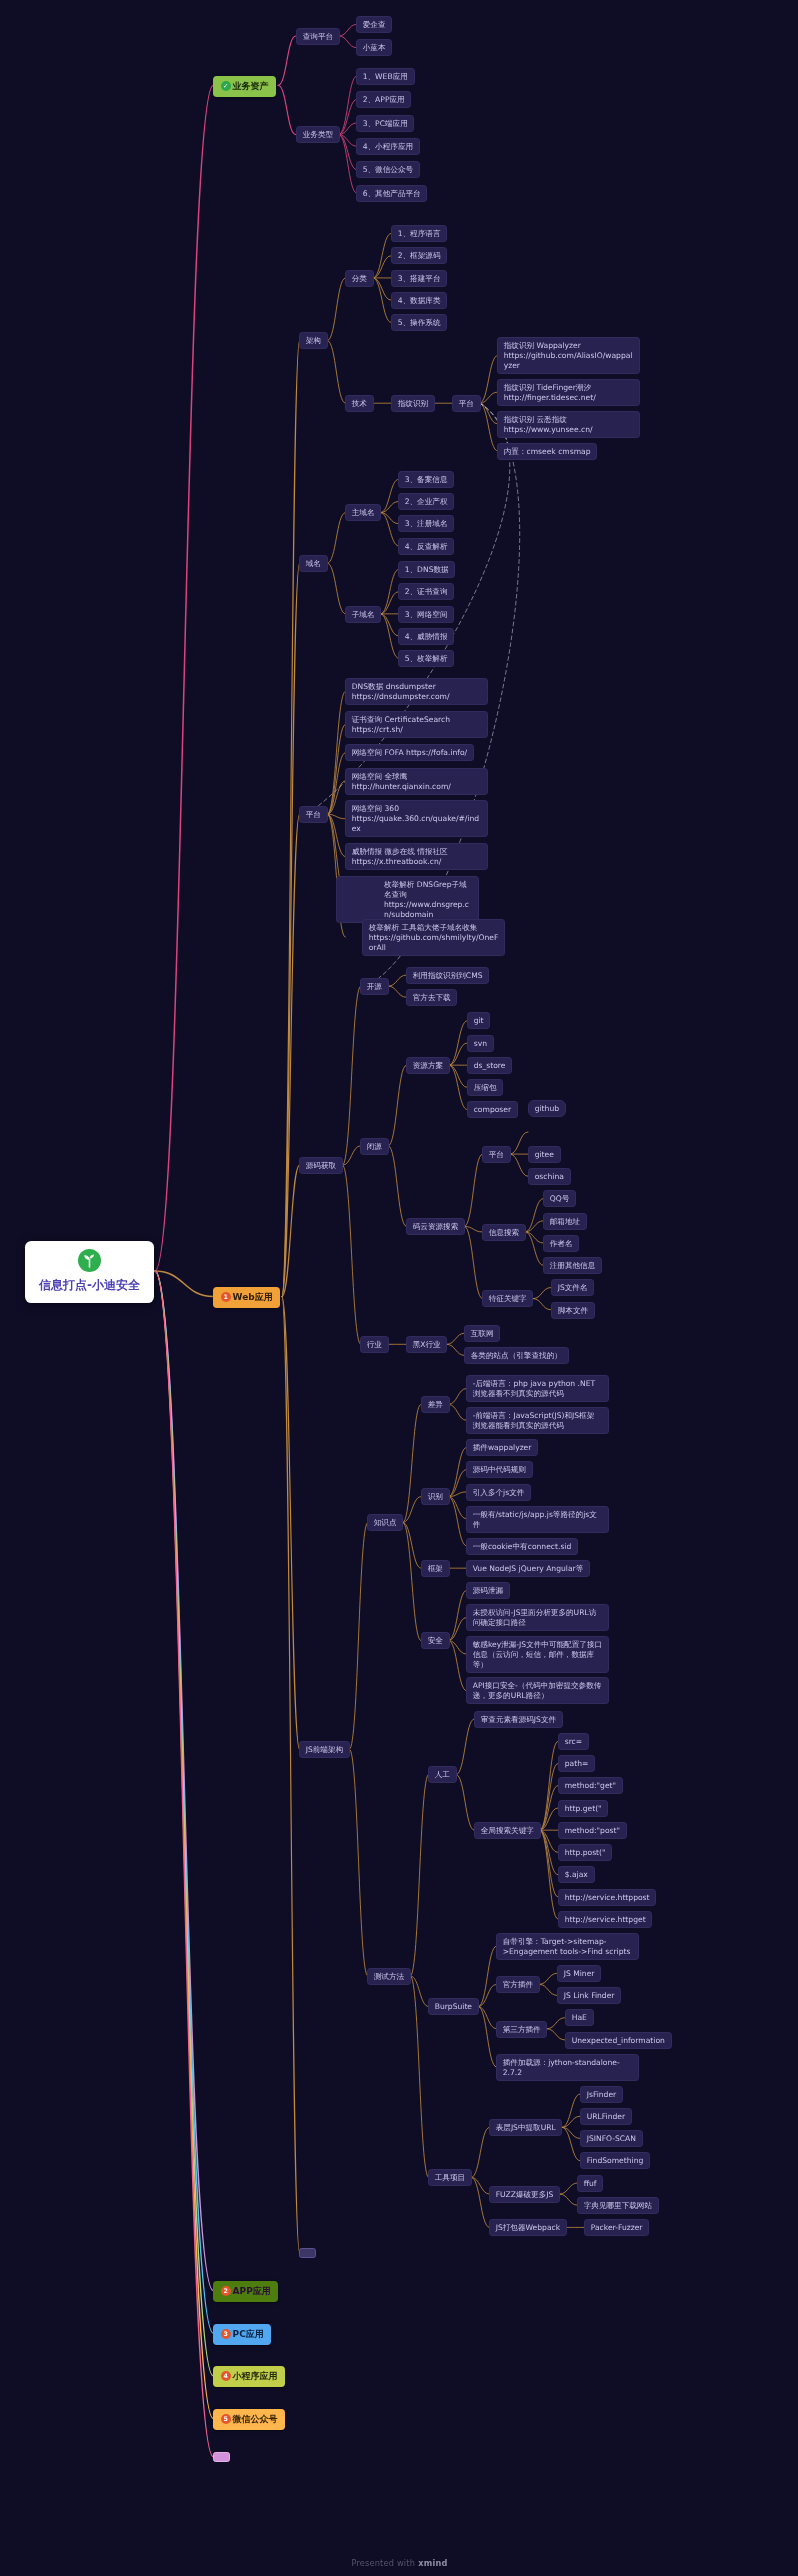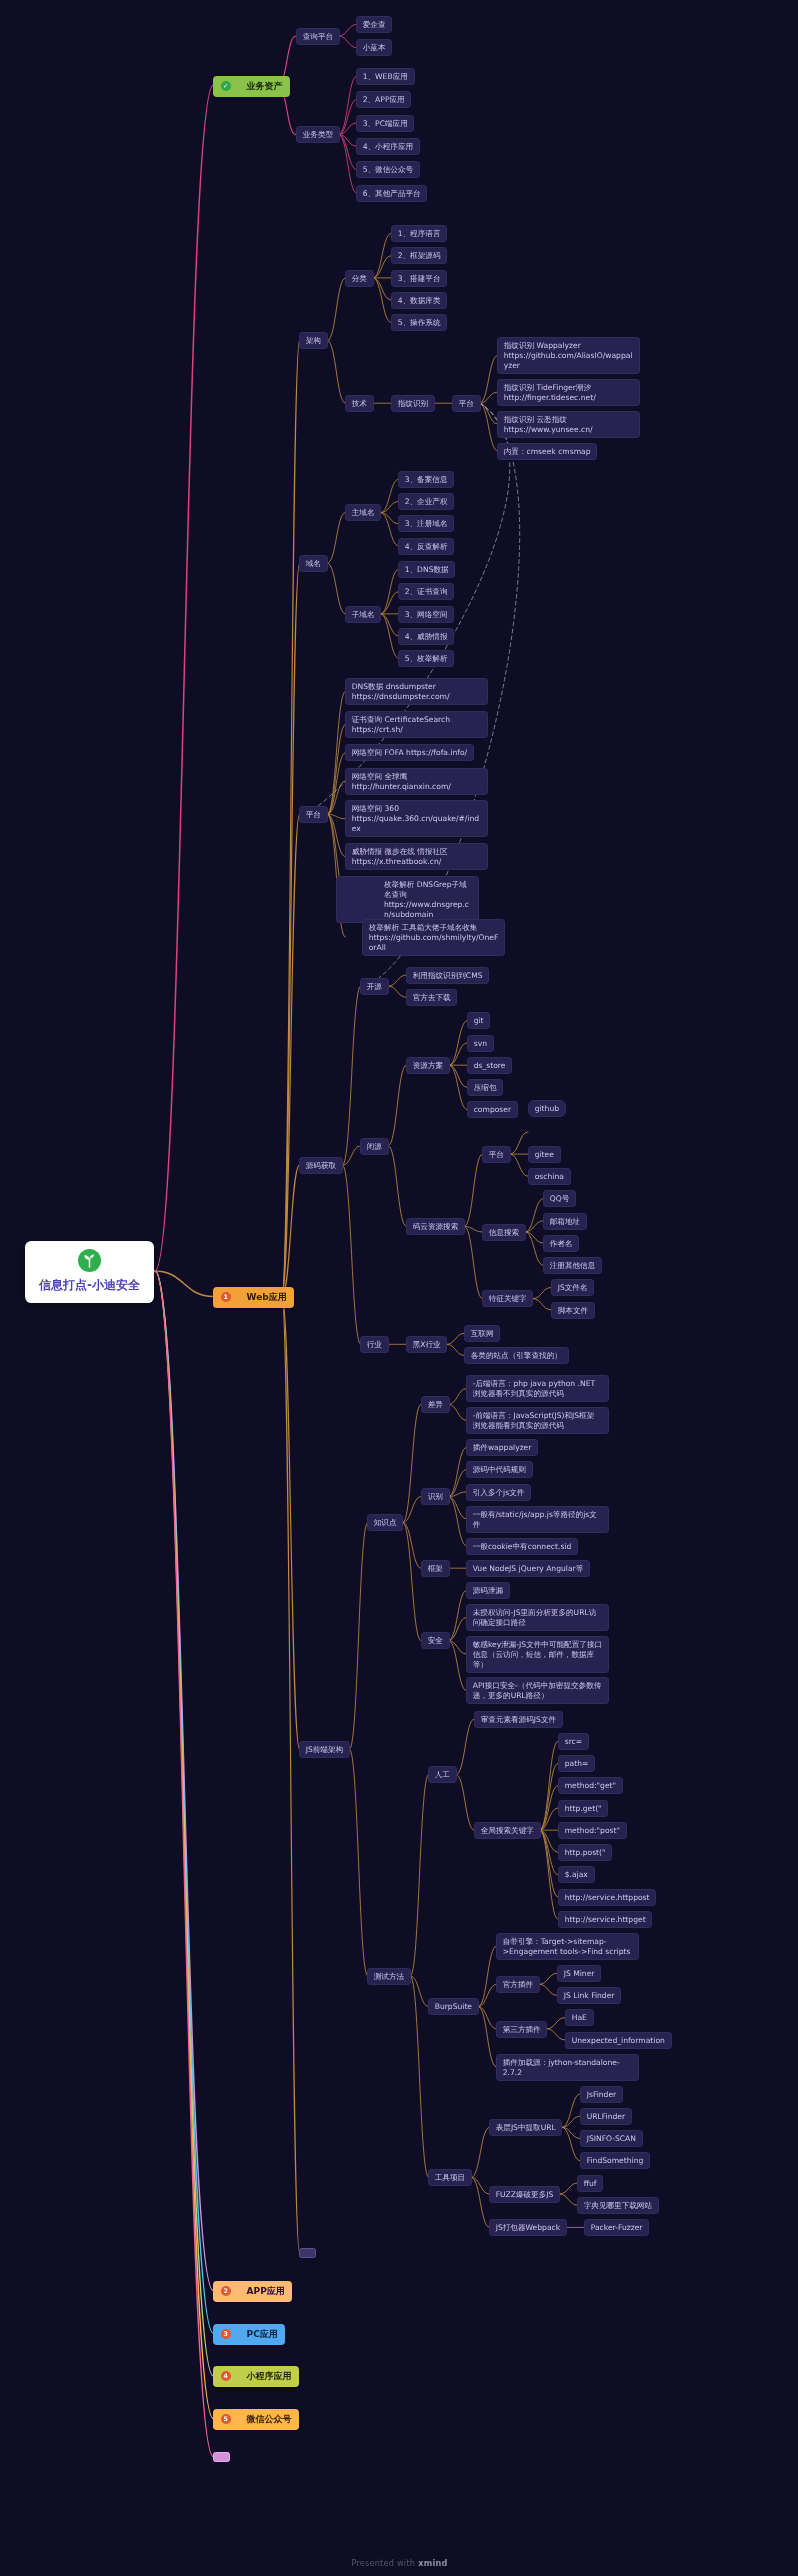--- a/index.html
+++ b/index.html
@@ -5,25 +5,25 @@
   *{box-sizing:border-box;margin:0;padding:0}
   html,body{width:799px;height:2576px;background:#0f0d26;overflow:hidden}
   body{position:relative;font-family:"DejaVu Sans","Liberation Sans",sans-serif}
   #mindmap{position:absolute;inset:0}
   #edges{position:absolute;left:0;top:0}
   .node{position:absolute;visibility:hidden;cursor:default}
   #mindmap.ready .node{visibility:visible}
   .plain{background:#272250;color:#cfc9ee;font-size:7.6px;line-height:10px;padding:2.5px 5.7px;
          border-radius:3.2px;width:max-content;max-width:143px;overflow-wrap:anywhere;word-break:break-word;
          border:0.6px solid #322c5e}
-  .branch{display:flex;align-items:center;gap:16px;width:max-content;font-size:9px;font-weight:bold;
+  .branch{display:flex;align-items:center;gap:2px;width:max-content;font-size:9px;font-weight:bold;
           padding:3.8px 7.6px;border-radius:3.8px;box-shadow:0 0.6px 2.5px rgba(0,0,0,.45)}
   .green {background:#8bc34a;color:#172608}
   .orange{background:#f0a238;color:#2f1c03}
-  .purple{background:#fdba74;color:#2a0e33}
+  .purple{background:#4d7c0f;color:#2a0e33}
   .blue  {background:#51a8f0;color:#082344}
   .lime  {background:#c0ce4a;color:#252a08}
   .amber {background:#ffb74d;color:#3a2303}
   .badge{flex:0 0 auto;width:10px;height:10px;border-radius:50%;background:#e2572b;color:#fff;
          font-size:6.3px;font-weight:bold;display:inline-flex;align-items:center;justify-content:center;line-height:1}
   .badge.gm{background:#2ea84c}
   .root{background:#ffffff;border-radius:6.3px;padding:7.6px 14px 9px;display:flex;flex-direction:column;
         align-items:center;gap:5px;box-shadow:0 1.9px 9px rgba(0,0,0,.5);width:max-content}
   .root-title{color:#4b40b4;font-weight:bold;font-size:12px;white-space:nowrap}
   .root-icon{width:23px;height:23px}

